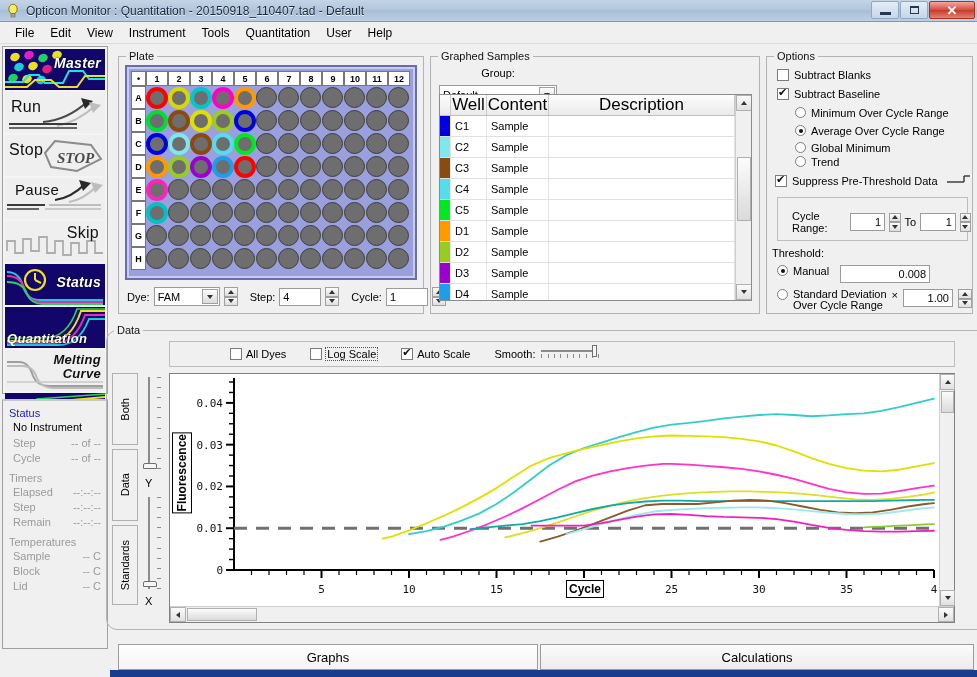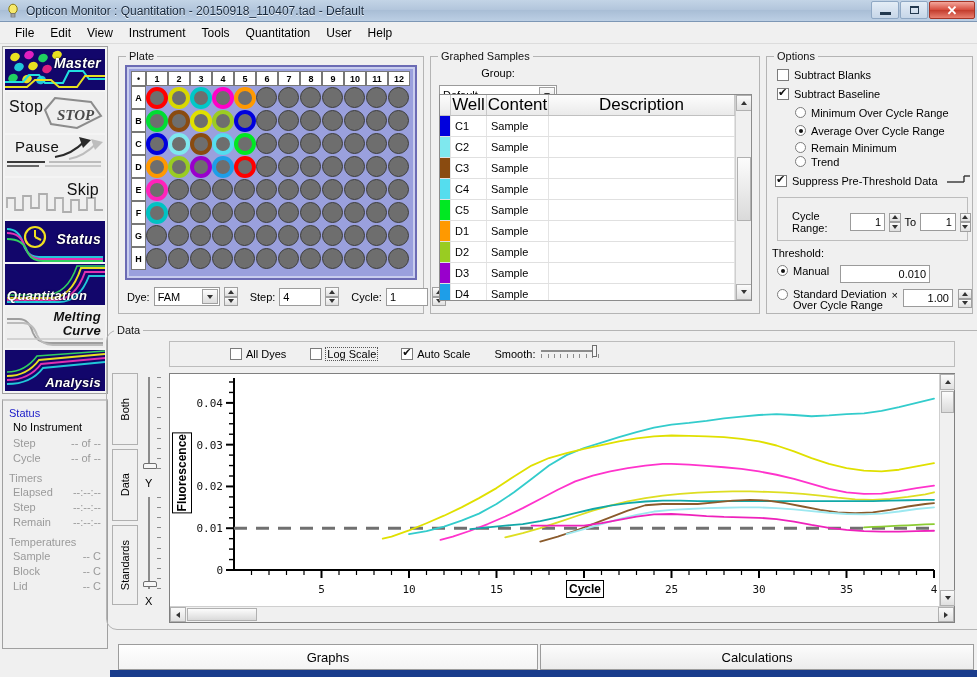--- a/index.html
+++ b/index.html
@@ -319,20 +319,32 @@
             <ellipse cx="8" cy="29" rx="5" ry="4" fill="#20d060" transform="rotate(-25 8 29)"></ellipse>
             <ellipse cx="22" cy="30" rx="5" ry="4" fill="#e8e020" transform="rotate(-25 22 30)"></ellipse>
             <ellipse cx="36" cy="31" rx="5" ry="4" fill="#20c8d8" transform="rotate(-25 36 31)"></ellipse>
           </g>
           <path d="M0 33 L18 33 L24 26 L34 26 L40 34 L58 34 L64 22 L78 22 L84 30 L100 30" stroke="#20e0e0" stroke-width="2" fill="none"></path>
           <path d="M0 38 L22 38 L30 31 L46 31 L54 38 L72 38 L80 27 L100 27" stroke="#e8e020" stroke-width="2" fill="none"></path>
         </svg>
         <div class="lbl" style="top:6px; font-size:14px;">Master</div>
       </div>
 
+      <div class="navbtn light">
+        <svg width="100" height="41" viewBox="0 0 100 41" style="position:absolute;left:0;top:0">
+          <rect width="100" height="41" fill="#efefef"></rect>
+          <path d="M38 30 Q62 28 82 10" stroke="#4a4a4a" stroke-width="2.2" fill="none"></path>
+          <path d="M76 6 L88 9 L80 17 Z" fill="#2a2a2a"></path>
+          <path d="M52 34 Q72 30 90 14" stroke="#bdbdbd" stroke-width="2" fill="none"></path>
+          <path d="M84 10 L96 13 L88 21 Z" fill="#bdbdbd"></path>
+          <line x1="4" y1="32" x2="72" y2="32" stroke="#3a3a3a" stroke-width="2"></line>
+          <line x1="4" y1="36" x2="72" y2="36" stroke="#3a3a3a" stroke-width="1.5"></line>
+        </svg>
+        <div class="lbl" style="left:6px; right:auto; top:6px; font-size:16px; font-style:normal; font-weight:normal;">Run</div>
+      </div>
 
       <div class="navbtn light">
         <svg width="100" height="41" viewBox="0 0 100 41" style="position:absolute;left:0;top:0">
           <rect width="100" height="41" fill="#efefef"></rect>
           <path d="M50 6 L86 10 L96 24 L72 36 L46 32 L40 18 Z" fill="none" stroke="#8c8c8c" stroke-width="2"></path>
           <text x="52" y="28" font-family="Liberation Serif, serif" font-size="15" font-style="italic" font-weight="bold" fill="#4a4a4a">STOP</text>
         </svg>
         <div class="lbl" style="left:4px; right:auto; top:6px; font-size:16px; font-style:normal; font-weight:normal;">Stop</div>
       </div>
 
@@ -719,21 +731,21 @@
     <div class="opt-line" style="left:28px; top:50px;">
       <span class="radio"></span>
       <span>Minimum Over Cycle Range</span>
     </div>
     <div class="opt-line" style="left:28px; top:68px;">
       <span class="radio on"></span>
       <span>Average Over Cycle Range</span>
     </div>
     <div class="opt-line" style="left:28px; top:85px;">
       <span class="radio"></span>
-      <span>Remain Minimum</span>
+      <span>Global Minimum</span>
     </div>
     <div class="opt-line" style="left:28px; top:99px;">
       <span class="radio"></span>
       <span>Trend</span>
     </div>
 
     <div class="opt-line" style="left:8px; top:118px;">
       <span class="chk on"></span>
       <span>Suppress Pre-Threshold Data</span>
       <span style="margin-left:4px">
@@ -768,21 +780,21 @@
             </div>
         </div>
       </div>
     </div>
 
     <div class="thr-title">Threshold:</div>
 
     <div class="opt-line" style="left:10px; top:208px;">
       <span class="radio on"></span>
       <span>Manual</span>
-      <div class="tb-input" style="width:90px; margin-left:6px; justify-content:flex-end">0.010</div>
+      <div class="tb-input" style="width:90px; margin-left:6px; justify-content:flex-end">0.008</div>
     </div>
 
     <div class="opt-line" style="left:10px; top:232px;">
       <span class="radio"></span>
       <span style="line-height:11px; display:inline-block;">
         <span>Standard Deviation</span><br><span>Over Cycle Range</span>
       </span>
       <span>×</span>
       <div class="tb-input" style="width:50px; justify-content:flex-end">1.00</div>
       <div class="spin">

